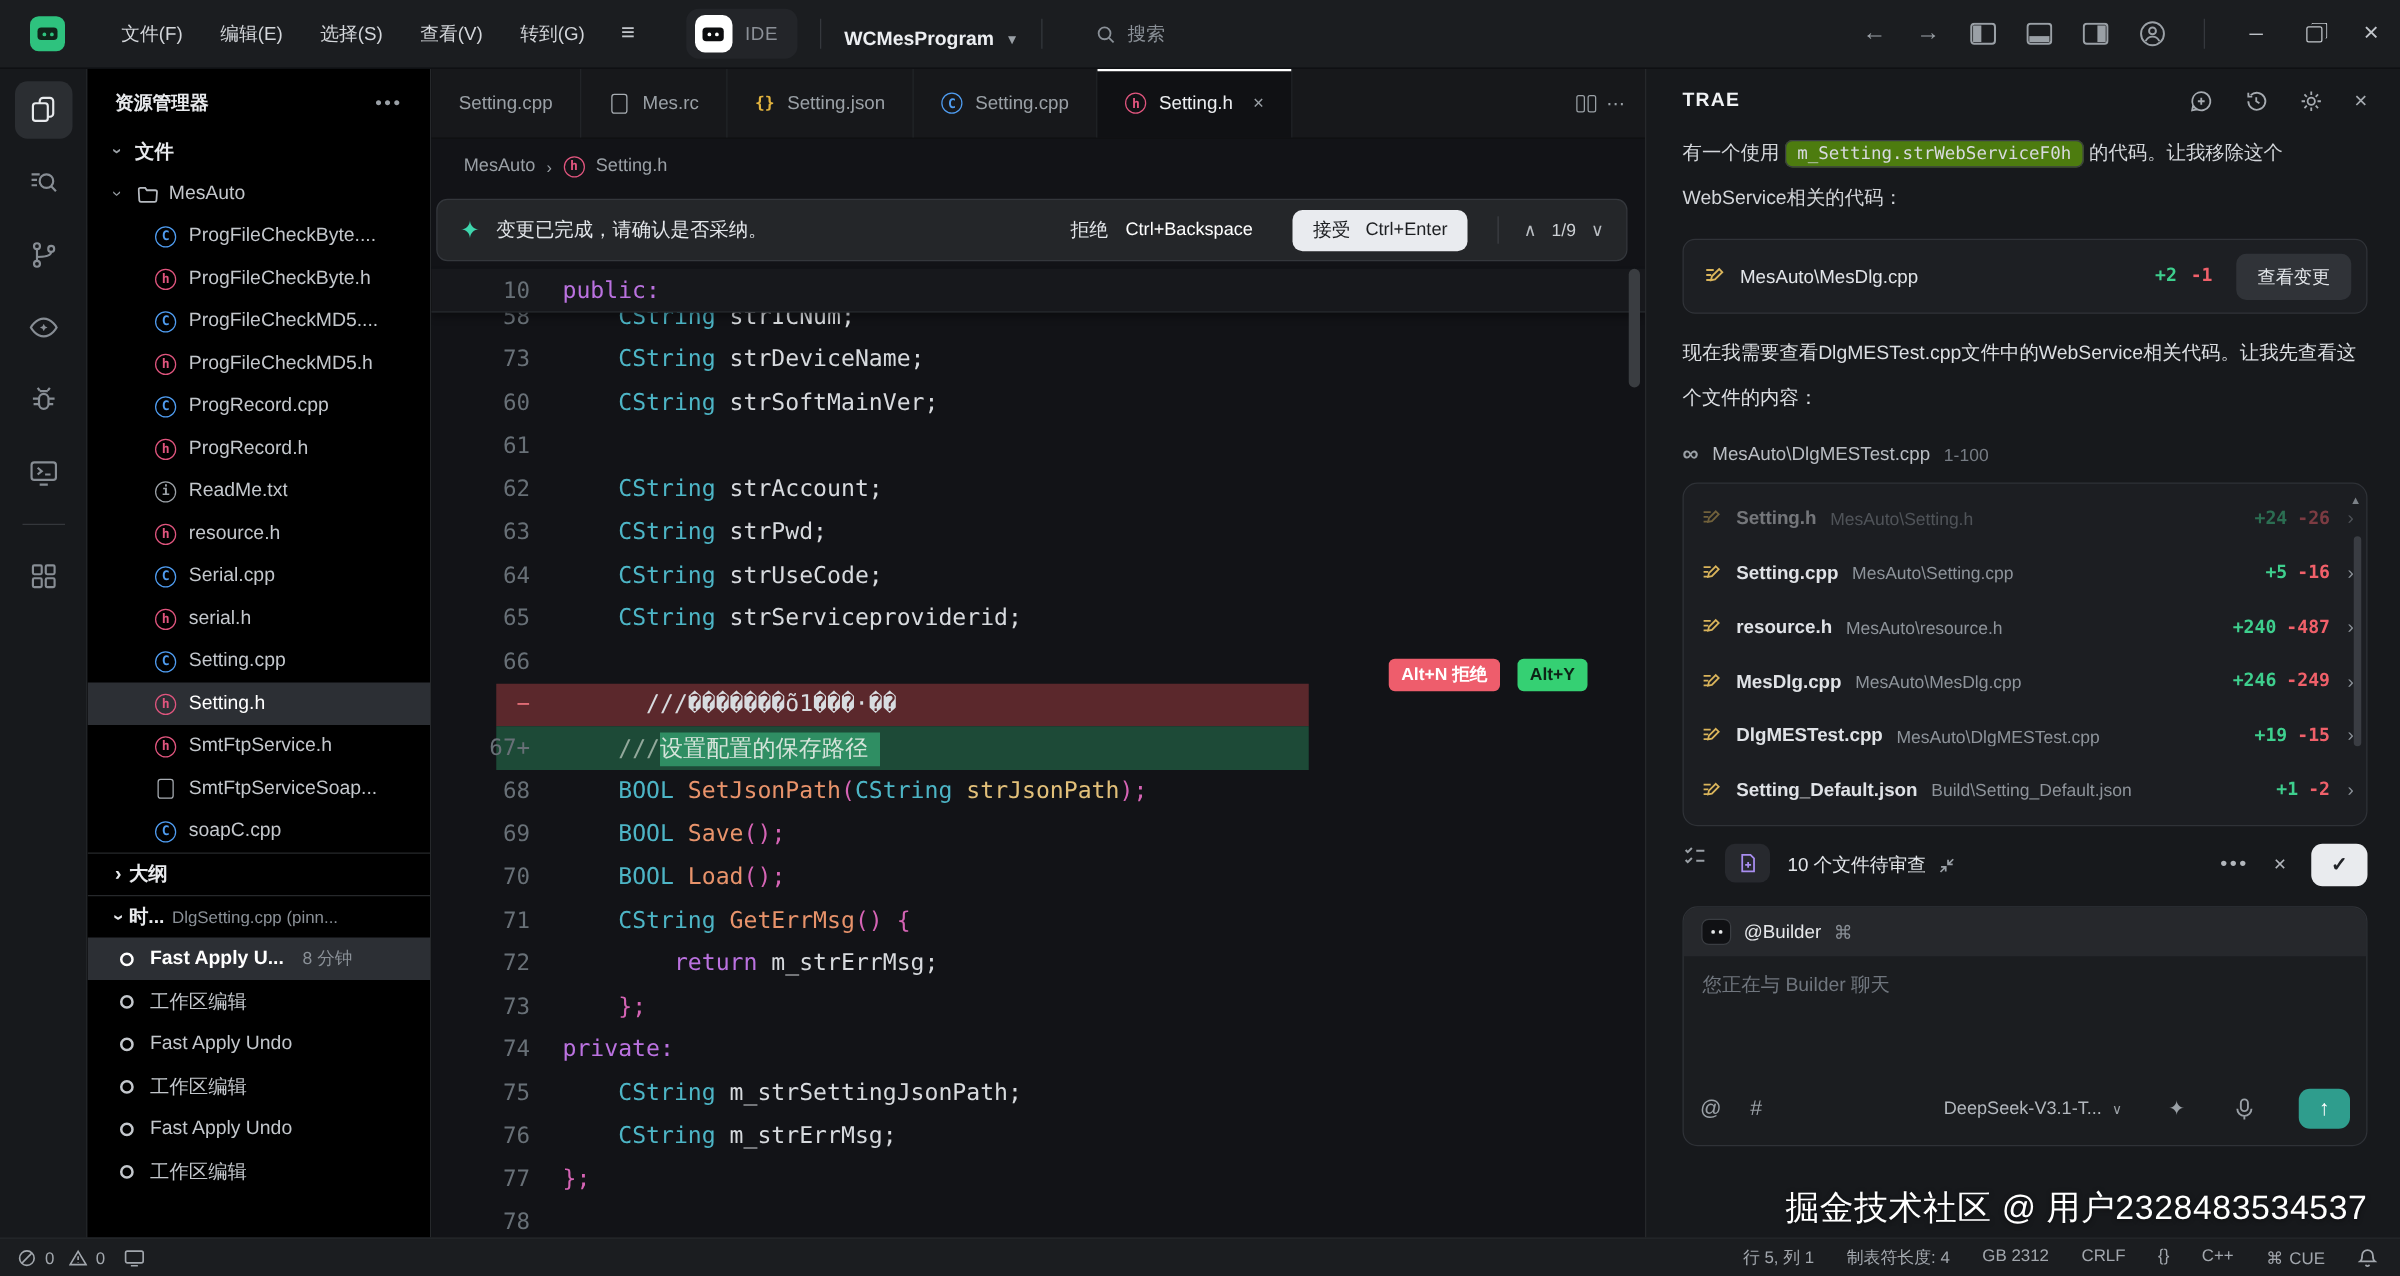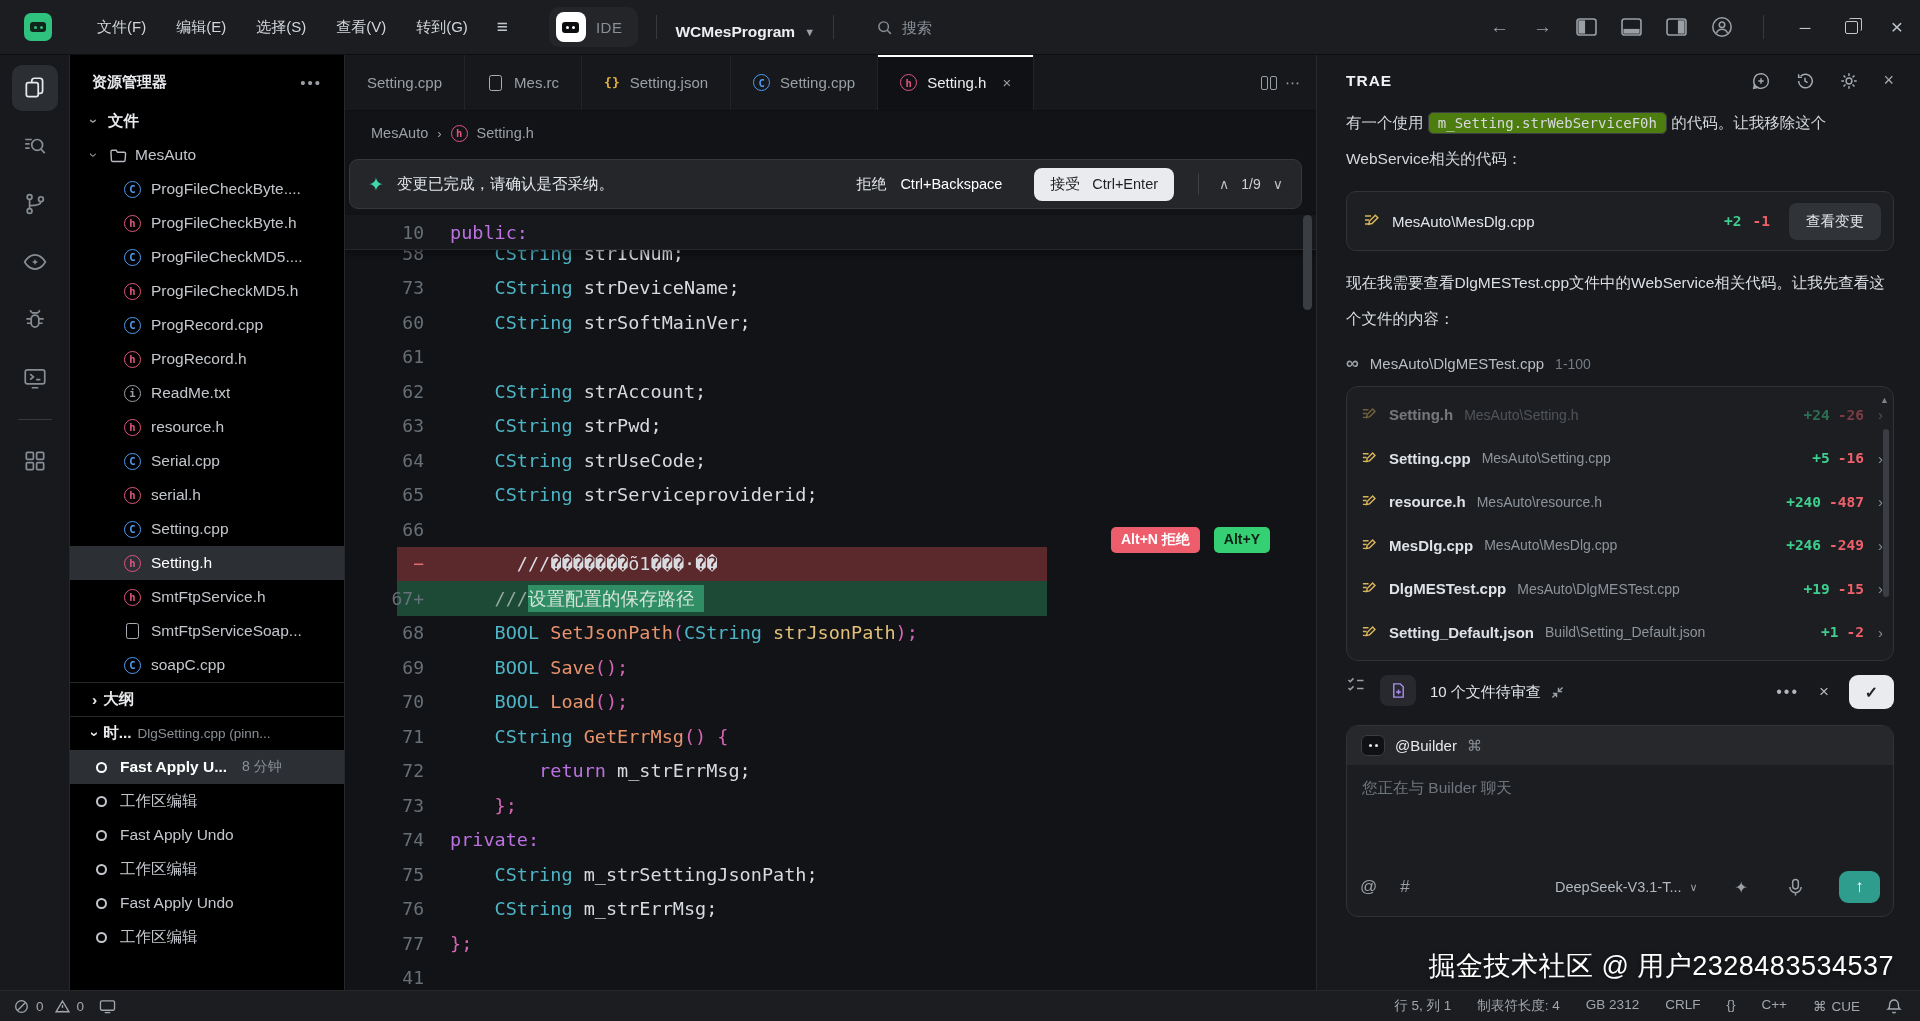--- a/index.html
+++ b/index.html
@@ -575,21 +575,21 @@
       </div>
       <div class="crow">
         <span class="gut">76</span>
         <span class="ccode"><span class="tk-pl">    </span><span class="tk-ty">CString</span><span class="tk-pl"> m_strErrMsg;</span></span>
       </div>
       <div class="crow">
         <span class="gut">77</span>
         <span class="ccode"><span class="tk-pu">};</span></span>
       </div>
       <div class="crow">
-        <span class="gut">41</span>
+        <span class="gut">78</span>
         <span class="ccode"></span>
       </div>
     </div>
 
   <div class="alt-badges">
     <span class="abadge rej">Alt+N 拒绝</span>
     <span class="abadge acc">Alt+Y</span>
   </div>
   <div class="ed-scrollbar"></div>
 </div>

